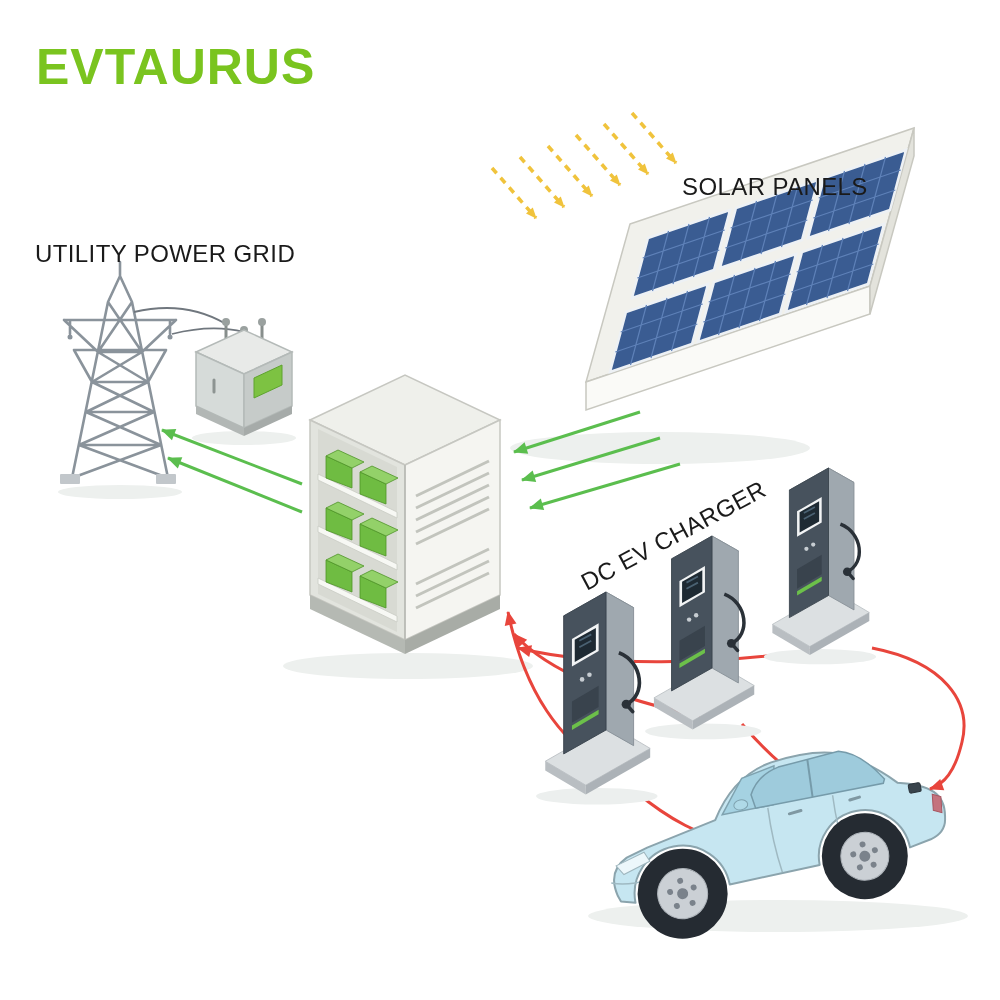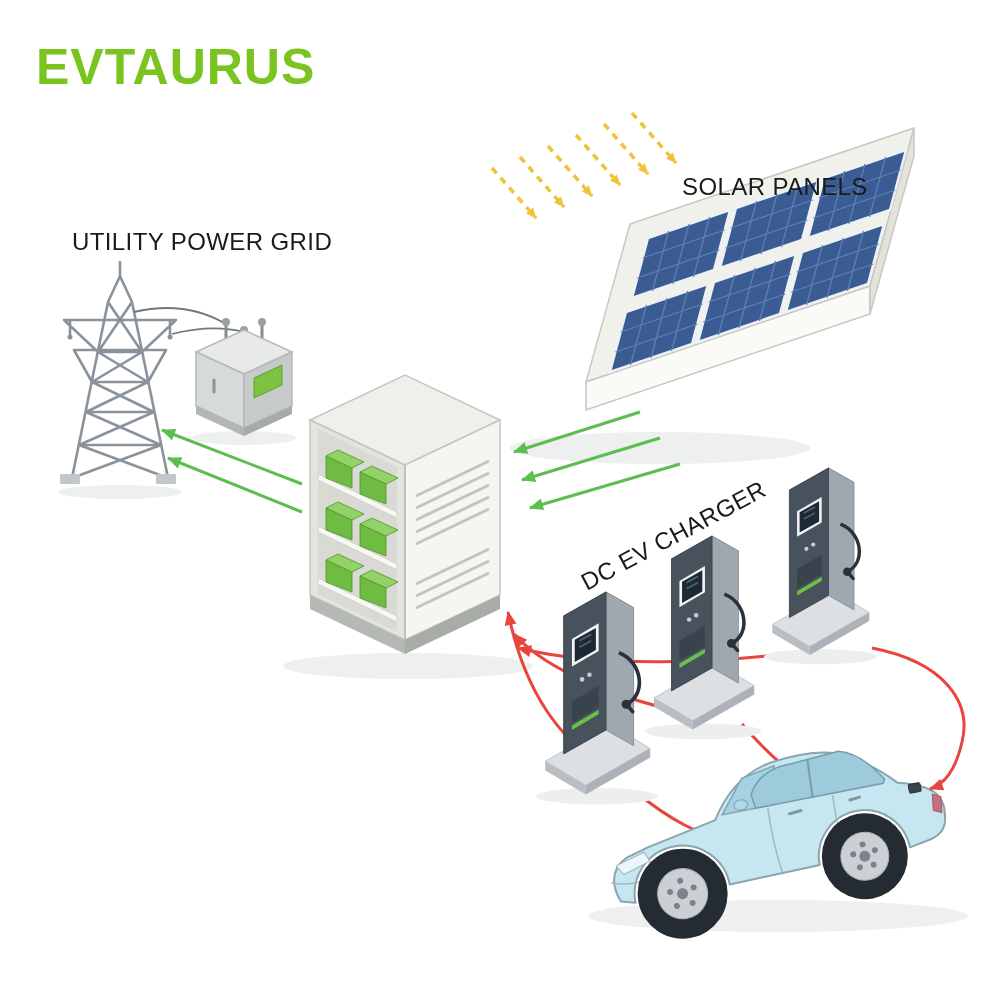--- a/index.html
+++ b/index.html
@@ -209,16 +209,16 @@
         <circle cx="849" cy="870" r="3" fill="#7A828B"></circle>
       </g>
     </g>
   </g>
 
   <path d="M872,648 C944,662 972,702 962,742 C955,772 944,784 930,789" stroke="#E8453C" stroke-width="3" fill="none" marker-end="url(#arrR)"></path>
 </svg>
 
 <div class="logo">EVTAURUS</div>
 <div class="label" style="left:682px;top:140px;margin-top:33px;">SOLAR PANELS</div>
-<div class="label" style="left:35px;top:228px;margin-left:37px;">UTILITY POWER GRID</div>
+<div class="label" style="left:35px;top:240px;">UTILITY POWER GRID</div>
 <div class="label label-dc" style="left:583px;top:570px;">DC EV CHARGER</div>
 
 </div>
 
 </body></html>

